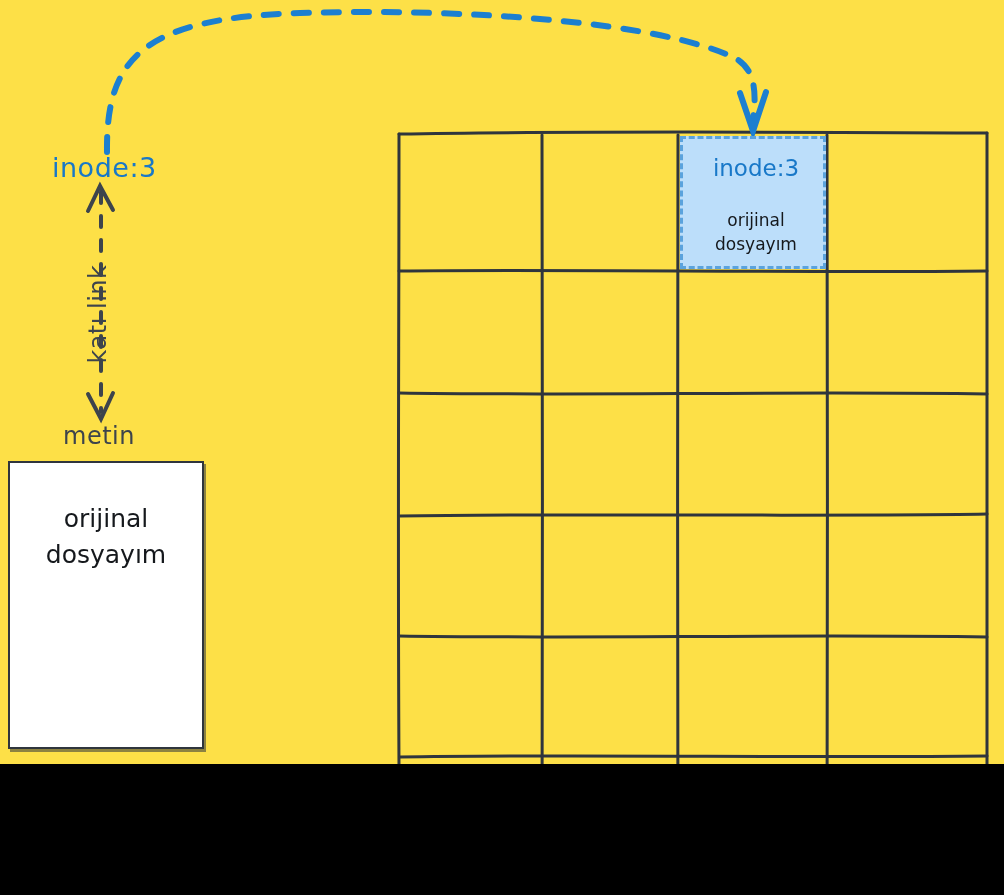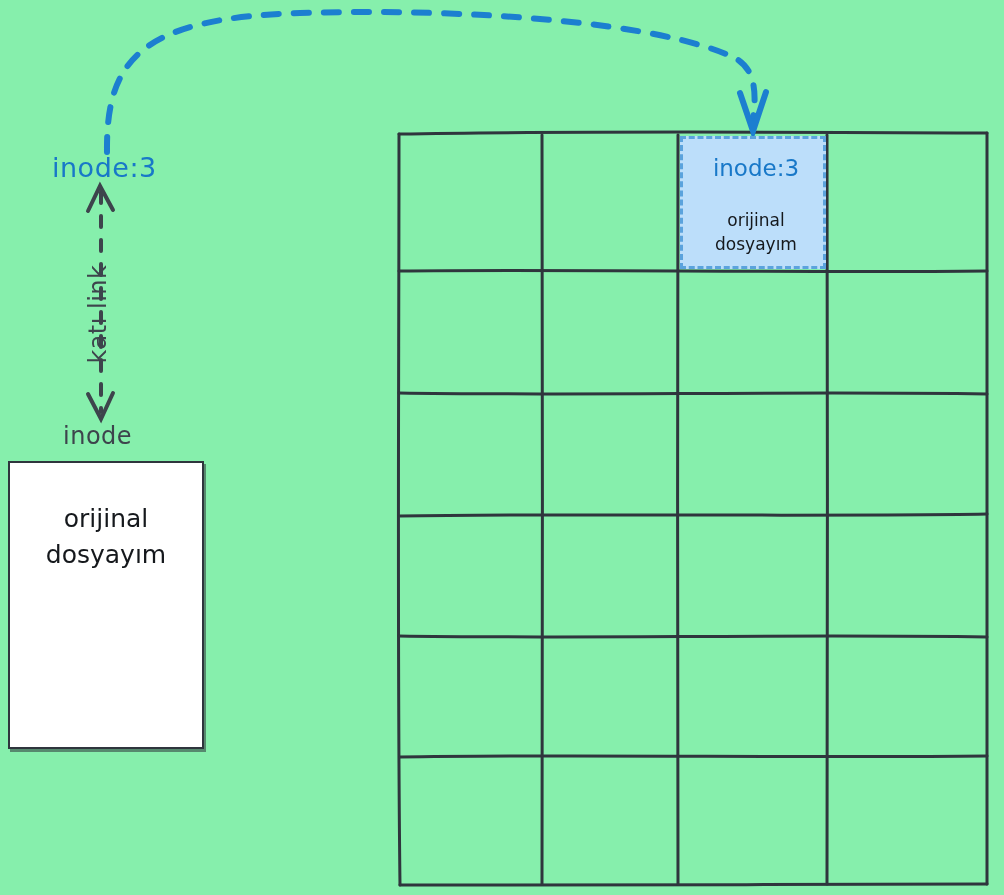--- a/index.html
+++ b/index.html
@@ -3,22 +3,22 @@
 <meta charset="utf-8">
 <style>
   html, body {
     margin: 0;
     padding: 0;
     background: #000000;
   }
   #canvas {
     position: relative;
     width: 1004px;
-    height: 895px;
-    background: #86efac;
+    height: 764px;
+    background: #fde047;
     overflow: hidden;
     font-family: "DejaVu Sans", sans-serif;
   }
   svg.layer {
     position: absolute;
     left: 0;
     top: 0;
     width: 1004px;
     height: 895px;
     overflow: visible;
@@ -141,21 +141,21 @@
     <g fill="none" stroke="#1c7fd0" stroke-width="6" stroke-linecap="round">
       <path d="M107,152 C106,60 140,18 300,13 C470,8 660,22 735,58 C757,70 756,96 753,120" stroke-dasharray="15 15"></path>
       <path d="M740,93 L753,131 L766,92" stroke-width="6"></path>
     </g>
   </svg>
 
   <div class="txt inode-left">inode:3</div>
 
   <div class="txt hardlink-label">katı link</div>
 
-  <div class="txt metin-label">inode</div>
+  <div class="txt metin-label">metin</div>
 
   <div class="doc-page">
     <div class="doc-text">
       <div>orijinal</div>
       <div>dosyayım</div>
     </div>
   </div>
 
   <div class="cell-highlight">
     <div class="cell-inode">inode:3</div>

